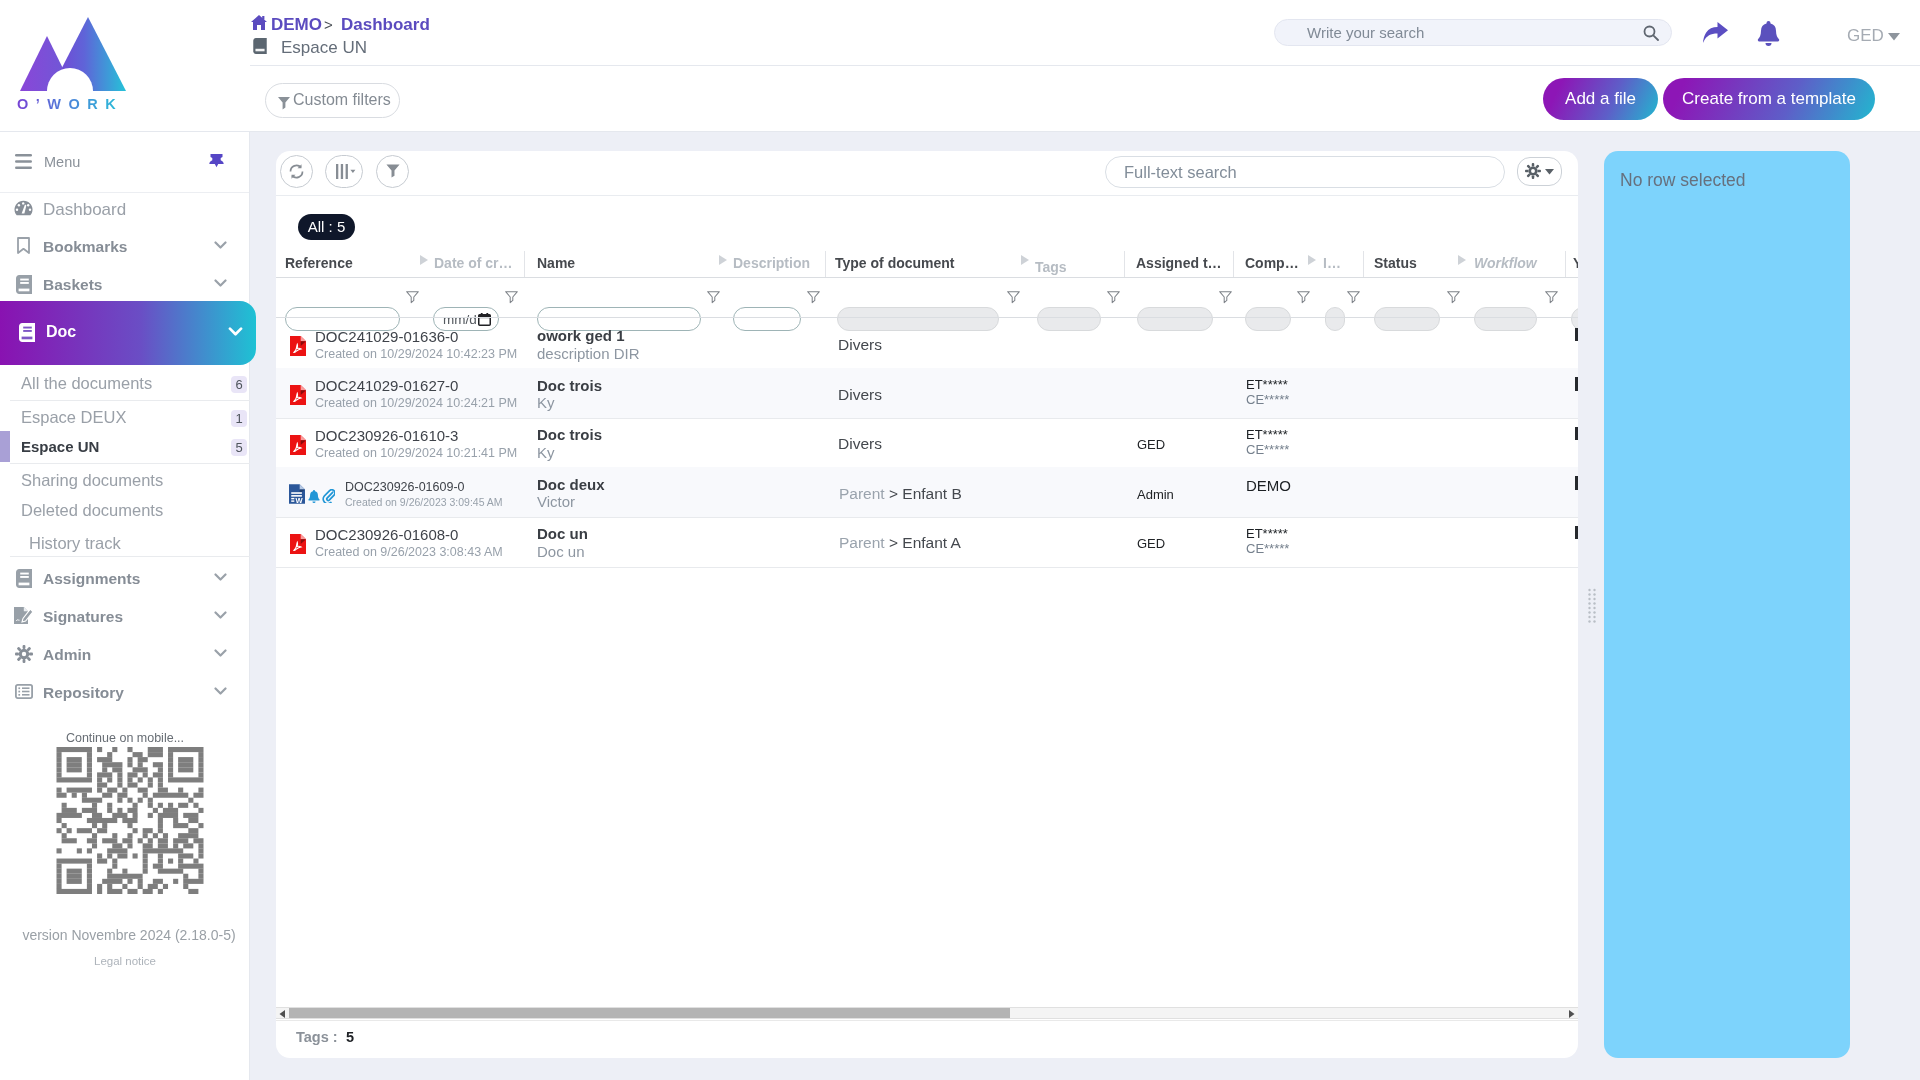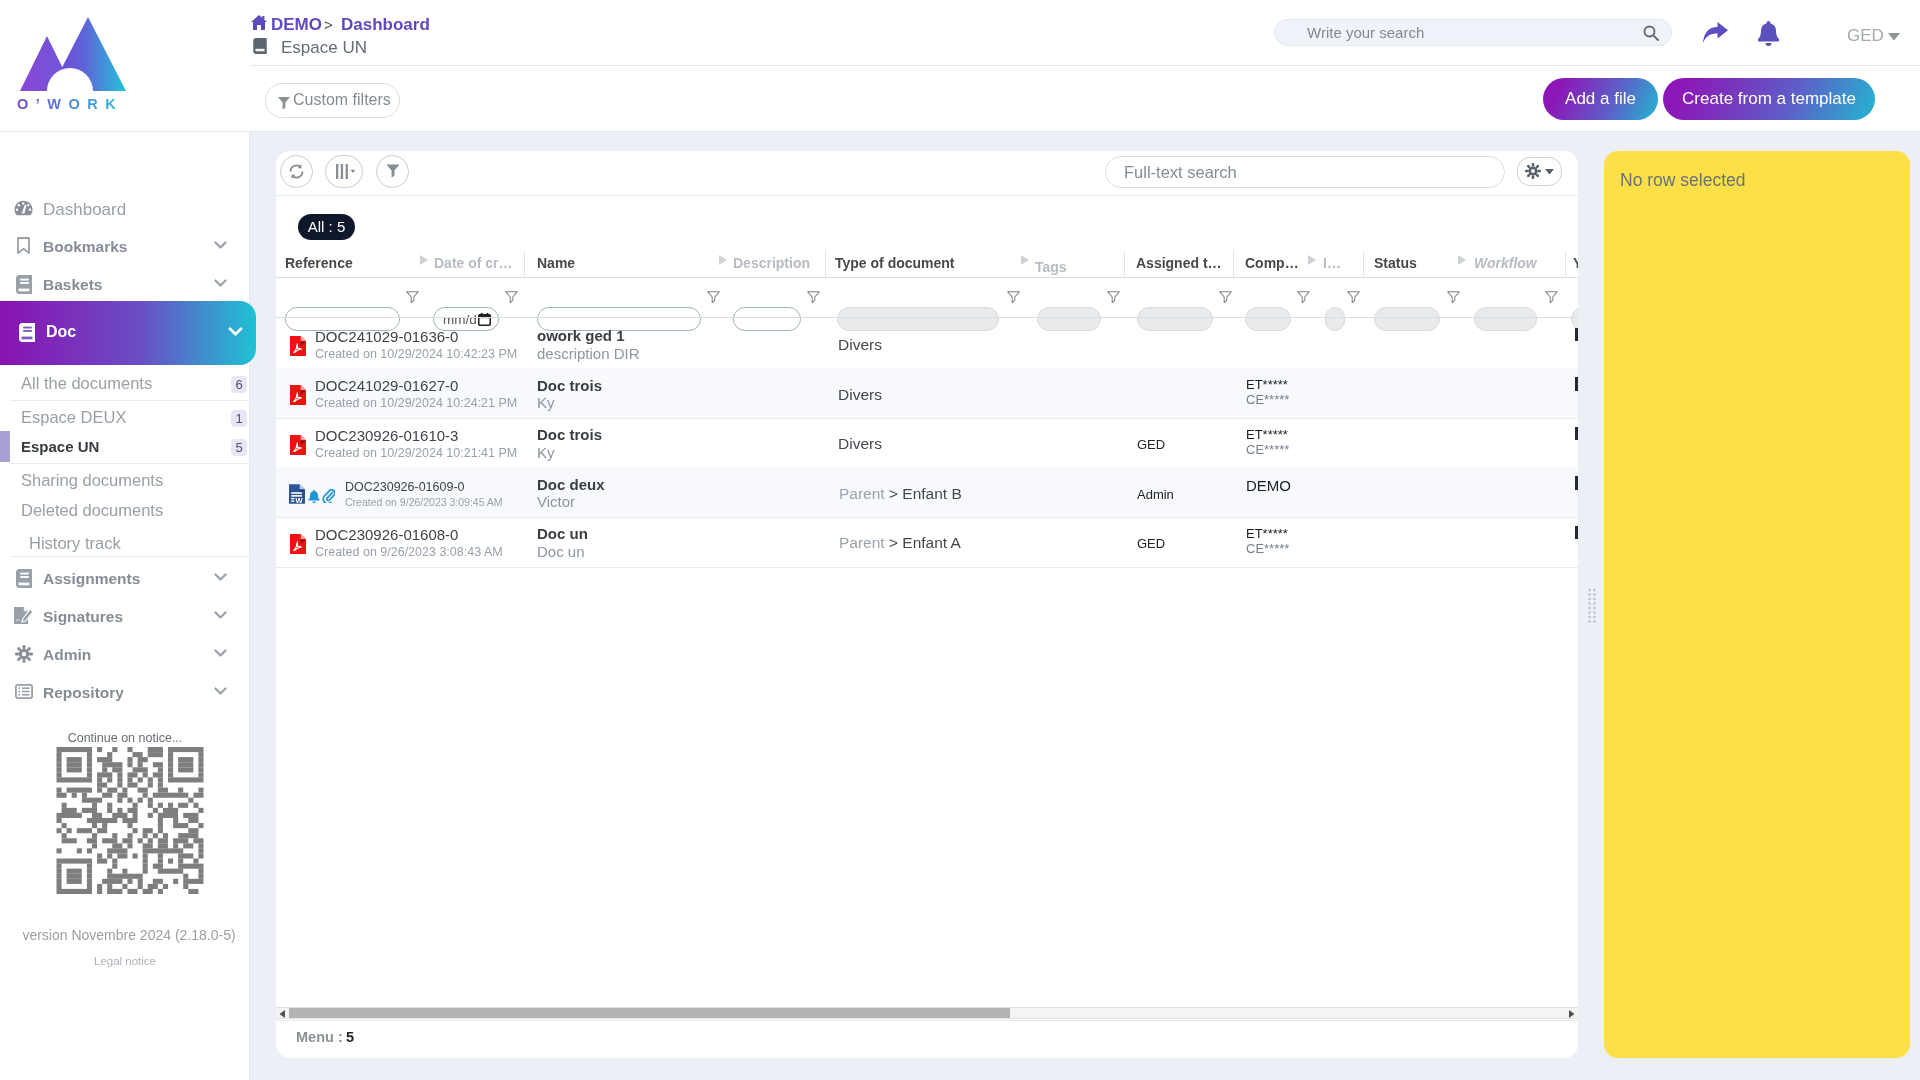--- a/index.html
+++ b/index.html
@@ -15,21 +15,21 @@
 #hline2 { left:0; right:0; top:131px; z-index:9; }
 
 
 #sidebar { left:0; top:131px; width:250px; height:949px; background:#fff; border-right:1px solid #e5e8ee; z-index:5; }
 #sidewhite-top { left:0; top:0; width:250px; height:131px; background:#fff; z-index:6; }
 .sideitem-label { font-size:15.5px; font-weight:bold; color:#868d96; }
 .chev { position:absolute; }
 
 
 #panel { left:276px; top:151px; width:1302px; height:907px; background:#fff; border-radius:14px; overflow:hidden; z-index:1; }
-#rpanel { left:1604px; top:151px; width:306px; height:907px; background:#fde047; border-radius:14px; z-index:1; }
+#rpanel { left:1604px; top:151px; width:246px; height:907px; background:#7dd3fc; border-radius:14px; z-index:1; }
 
 .circlebtn { position:absolute; height:33px; border:1.5px solid #c6cbd1; border-radius:17px; background:#fff; }
 .pill-input { position:absolute; height:24px; border-radius:12px;margin-top:20px; }
 .pill-w { border:1px solid #9eb4b6; background:#fff; }
 .pill-g { border:1px solid #d8dadc; background:#e9eaec; }
 .colhead { position:absolute; font-size:14px; font-weight:bold; color:#46494e; white-space:nowrap; }
 .colhead.gray { color:#b6bcc3; }
 .sorttri { position:absolute; width:0; height:0; border-top:5.5px solid transparent; border-bottom:5.5px solid transparent; border-left:8px solid #ced2d7; }
 .row-line1 { position:absolute; font-size:15px; color:#3f434a; white-space:nowrap; }
 .row-line2 { position:absolute; font-size:12.5px; color:#98a1ab; white-space:nowrap; }
@@ -102,20 +102,34 @@
       </linearGradient>
     </defs>
     <path d="M33 19 L60 74 L6 74 Z" fill="url(#lg2)"></path>
     <path d="M74 0 L112 74 L36 74 Z" fill="url(#lg1)"></path>
     <path d="M33 74 a 23 23 0 0 1 46 0 Z" fill="#ffffff"></path>
   </svg>
   <div class="abs" style="left:14px; top:96px; width:112px; text-align:center; font-size:14.5px; font-weight:bold; letter-spacing:7.5px; background:linear-gradient(90deg,#7a3fd4,#4f7fd9 45%,#25c3d8); -webkit-background-clip:text; background-clip:text; color:transparent;">O’WORK</div>
 </div>
 <div class="abs" id="sidebar">
 
+  <div class="abs" style="left:0; top:0; width:249px; height:62px; border-bottom:1px solid #eceef2;">
+    <svg class="abs" style="left:15px; top:22px;" width="17" height="17" viewBox="0 0 17 17">
+        <g fill="#8a9199">
+          <rect x="0" y="1" width="17" height="2.6" rx="1.3"></rect>
+          <rect x="0" y="7.2" width="17" height="2.6" rx="1.3"></rect>
+          <rect x="0" y="13.4" width="17" height="2.6" rx="1.3"></rect>
+        </g>
+      </svg>
+    <div class="abs" style="left:44px; top:23px; font-size:14.5px; color:#8a9199;">Menu</div>
+    <svg class="abs" style="left:209px; top:23px;" width="15" height="14" viewBox="0 0 15 14">
+        <path d="M1.5 0 h12 v3 l-1.8 0.9 v2.3 c1.9 0.9 2.9 2.1 3 3.8 H0.3 c0.1 -1.7 1.1 -2.9 3 -3.8 V3.9 L1.5 3 Z" fill="#5646c6"></path>
+        <path d="M5.8 10 h3.4 L7.5 13.2 Z" fill="#5646c6"></path>
+      </svg>
+  </div>
 
   <svg class="abs" style="left:14px; top:69px;" width="19" height="16" viewBox="0 0 19 16">
       <path d="M9.5 0.8 C4.2 0.8 0.5 4.9 0.5 9.6 c0 2.3 0.8 4.3 2.2 5.6 h13.6 c1.4 -1.3 2.2 -3.3 2.2 -5.6 C18.5 4.9 14.8 0.8 9.5 0.8 z" fill="#878e97"></path>
       <g fill="#fff">
         <circle cx="4.9" cy="5.2" r="1.2"></circle>
         <circle cx="3" cy="9.8" r="1.2"></circle>
         <circle cx="9.2" cy="3.4" r="1.2"></circle>
         <circle cx="14.2" cy="5.2" r="1.2"></circle>
         <circle cx="16" cy="9.8" r="1.2"></circle>
         <path d="M7.6 13.6 L11 4.6 L12.4 5.2 L10.4 13.6 z"></path>
@@ -223,21 +237,21 @@
         <rect x="3.4" y="3.4" width="1.7" height="1.7"></rect>
         <rect x="3.4" y="6.7" width="1.7" height="1.7"></rect>
         <rect x="3.4" y="10" width="1.7" height="1.7"></rect>
       </g>
     </svg>
   <div class="sideitem-label abs" style="left:43px; top:553px;">Repository</div>
   <svg class="chev" style="left:214px; top:556px;" width="13" height="9" viewBox="0 0 13 9">
       <path d="M1.5 1.5 L6.5 6.5 L11.5 1.5" fill="none" stroke="#9aa1a9" stroke-width="2.2" stroke-linecap="round" stroke-linejoin="round"></path>
     </svg>
 
-  <div class="abs" style="left:0; top:600px; width:250px; text-align:center; font-size:12.5px; color:#676d74;">Continue on notice...</div>
+  <div class="abs" style="left:0; top:600px; width:250px; text-align:center; font-size:12.5px; color:#676d74;">Continue on mobile...</div>
   <svg class="abs" style="left:55px; top:616px;" width="150" height="147" viewBox="0 0 150 150" fill="#7e7e7e">
       <rect x="0.0" y="0.0" width="36.2" height="5.2"></rect>
       <rect x="41.4" y="0.0" width="5.2" height="5.2"></rect>
       <rect x="56.9" y="0.0" width="5.2" height="5.2"></rect>
       <rect x="72.4" y="0.0" width="5.2" height="5.2"></rect>
       <rect x="93.1" y="0.0" width="15.5" height="5.2"></rect>
       <rect x="113.8" y="0.0" width="36.2" height="5.2"></rect>
       <rect x="0.0" y="5.2" width="5.2" height="5.2"></rect>
       <rect x="31.0" y="5.2" width="5.2" height="5.2"></rect>
       <rect x="51.7" y="5.2" width="5.2" height="5.2"></rect>
@@ -677,21 +691,21 @@
   <div class="hline" style="left:0; width:1302px; top:415.5px; background:#e8eaed;"></div>
   <div class="abs" style="left:0; top:856px; width:1302px; height:12px; background:#f4f4f4; border-top:1px solid #e0e0e0; border-bottom:1px solid #e0e0e0;"></div>
   <svg class="abs" style="left:3px; top:858.5px;" width="7" height="8" viewBox="0 0 7 8">
       <path d="M6 0 L0.5 4 L6 8 Z" fill="#505050"></path>
     </svg>
   <div class="abs" style="left:13px; top:857px; width:721px; height:10px; background:#b4b4b4;"></div>
   <svg class="abs" style="left:1292px; top:858.5px;" width="7" height="8" viewBox="0 0 7 8">
       <path d="M1 0 L6.5 4 L1 8 Z" fill="#505050"></path>
     </svg>
   <div class="hline" style="left:0; width:1302px; top:868.5px; background:#e9e9e9;"></div>
-  <div class="abs" style="left:20px; top:878px; font-size:14.5px; font-weight:bold; color:#8b9199;">Menu :</div>
+  <div class="abs" style="left:20px; top:878px; font-size:14.5px; font-weight:bold; color:#8b9199;">Tags :</div>
   <div class="abs" style="left:70px; top:878px; font-size:14.5px; font-weight:bold; color:#1e2125;">5</div>
 </div>
 <svg class="abs" style="left:1587px; top:588px;" width="10" height="36" viewBox="0 0 10 36">
   <g fill="#b9bec5">
     <circle cx="2.5" cy="2" r="1.2"></circle>
       <circle cx="7.5" cy="2" r="1.2"></circle>
     <circle cx="2.5" cy="6.5" r="1.2"></circle>
       <circle cx="7.5" cy="6.5" r="1.2"></circle>
     <circle cx="2.5" cy="11" r="1.2"></circle>
       <circle cx="7.5" cy="11" r="1.2"></circle>

